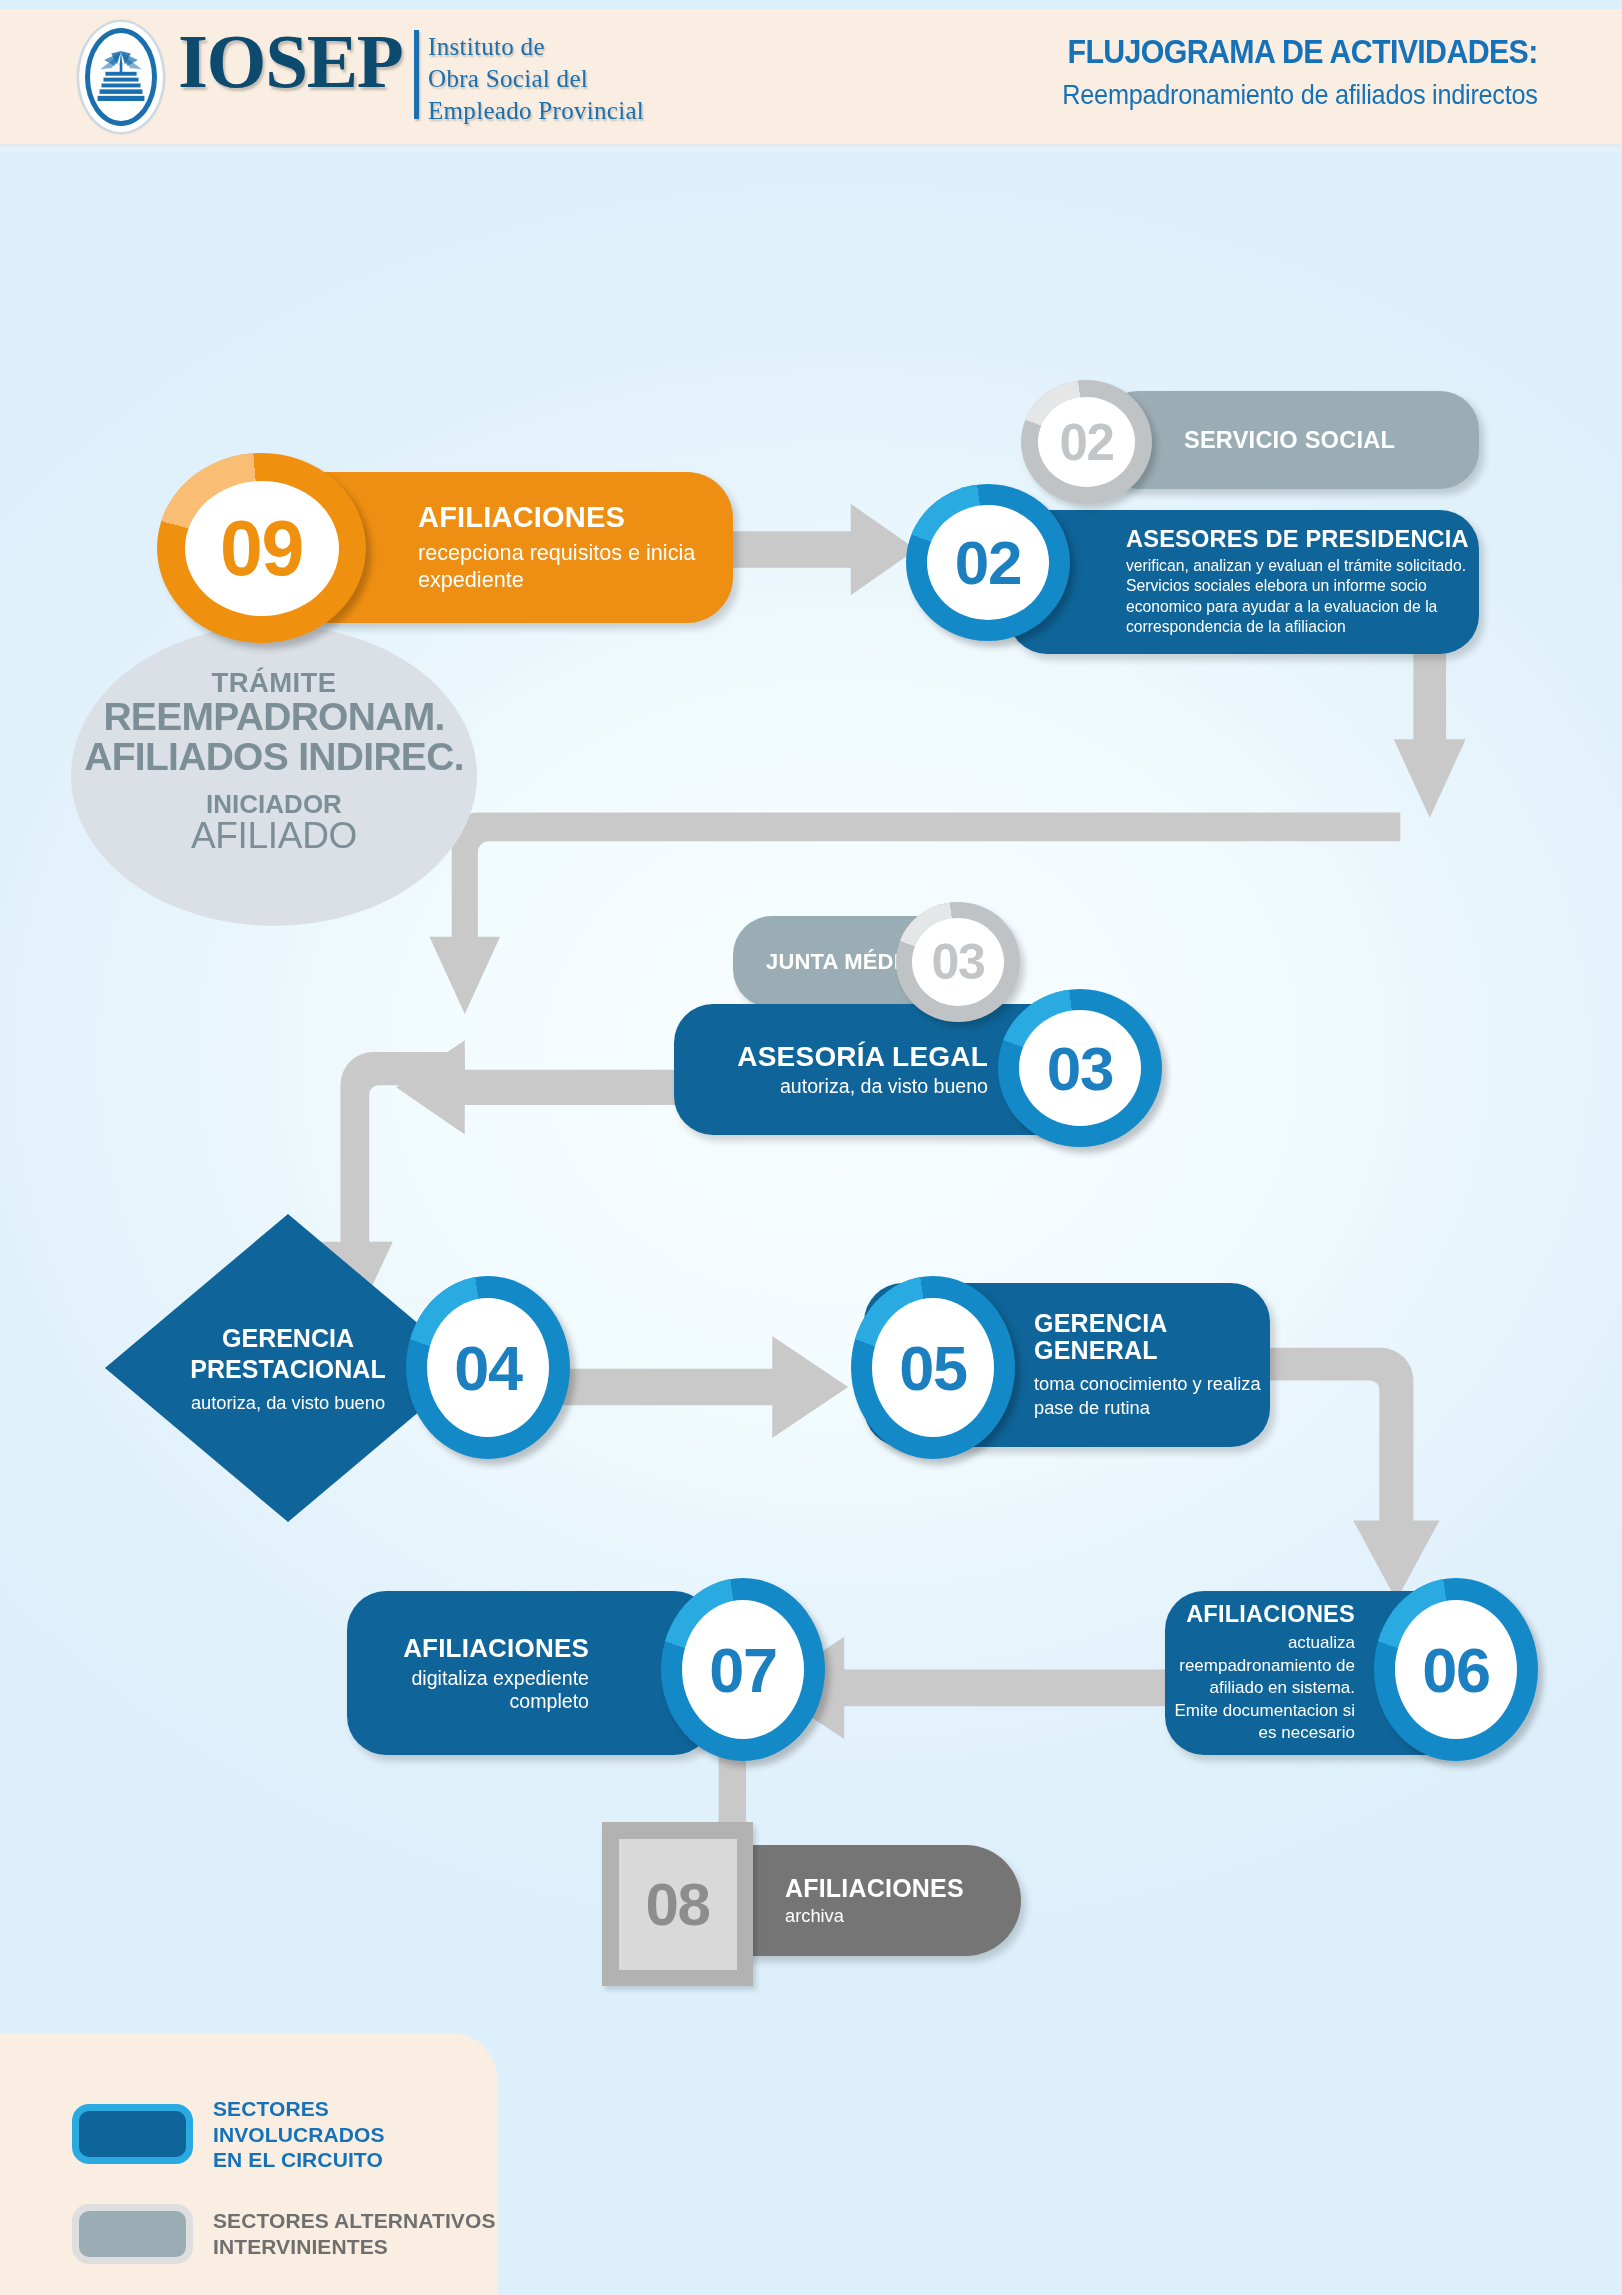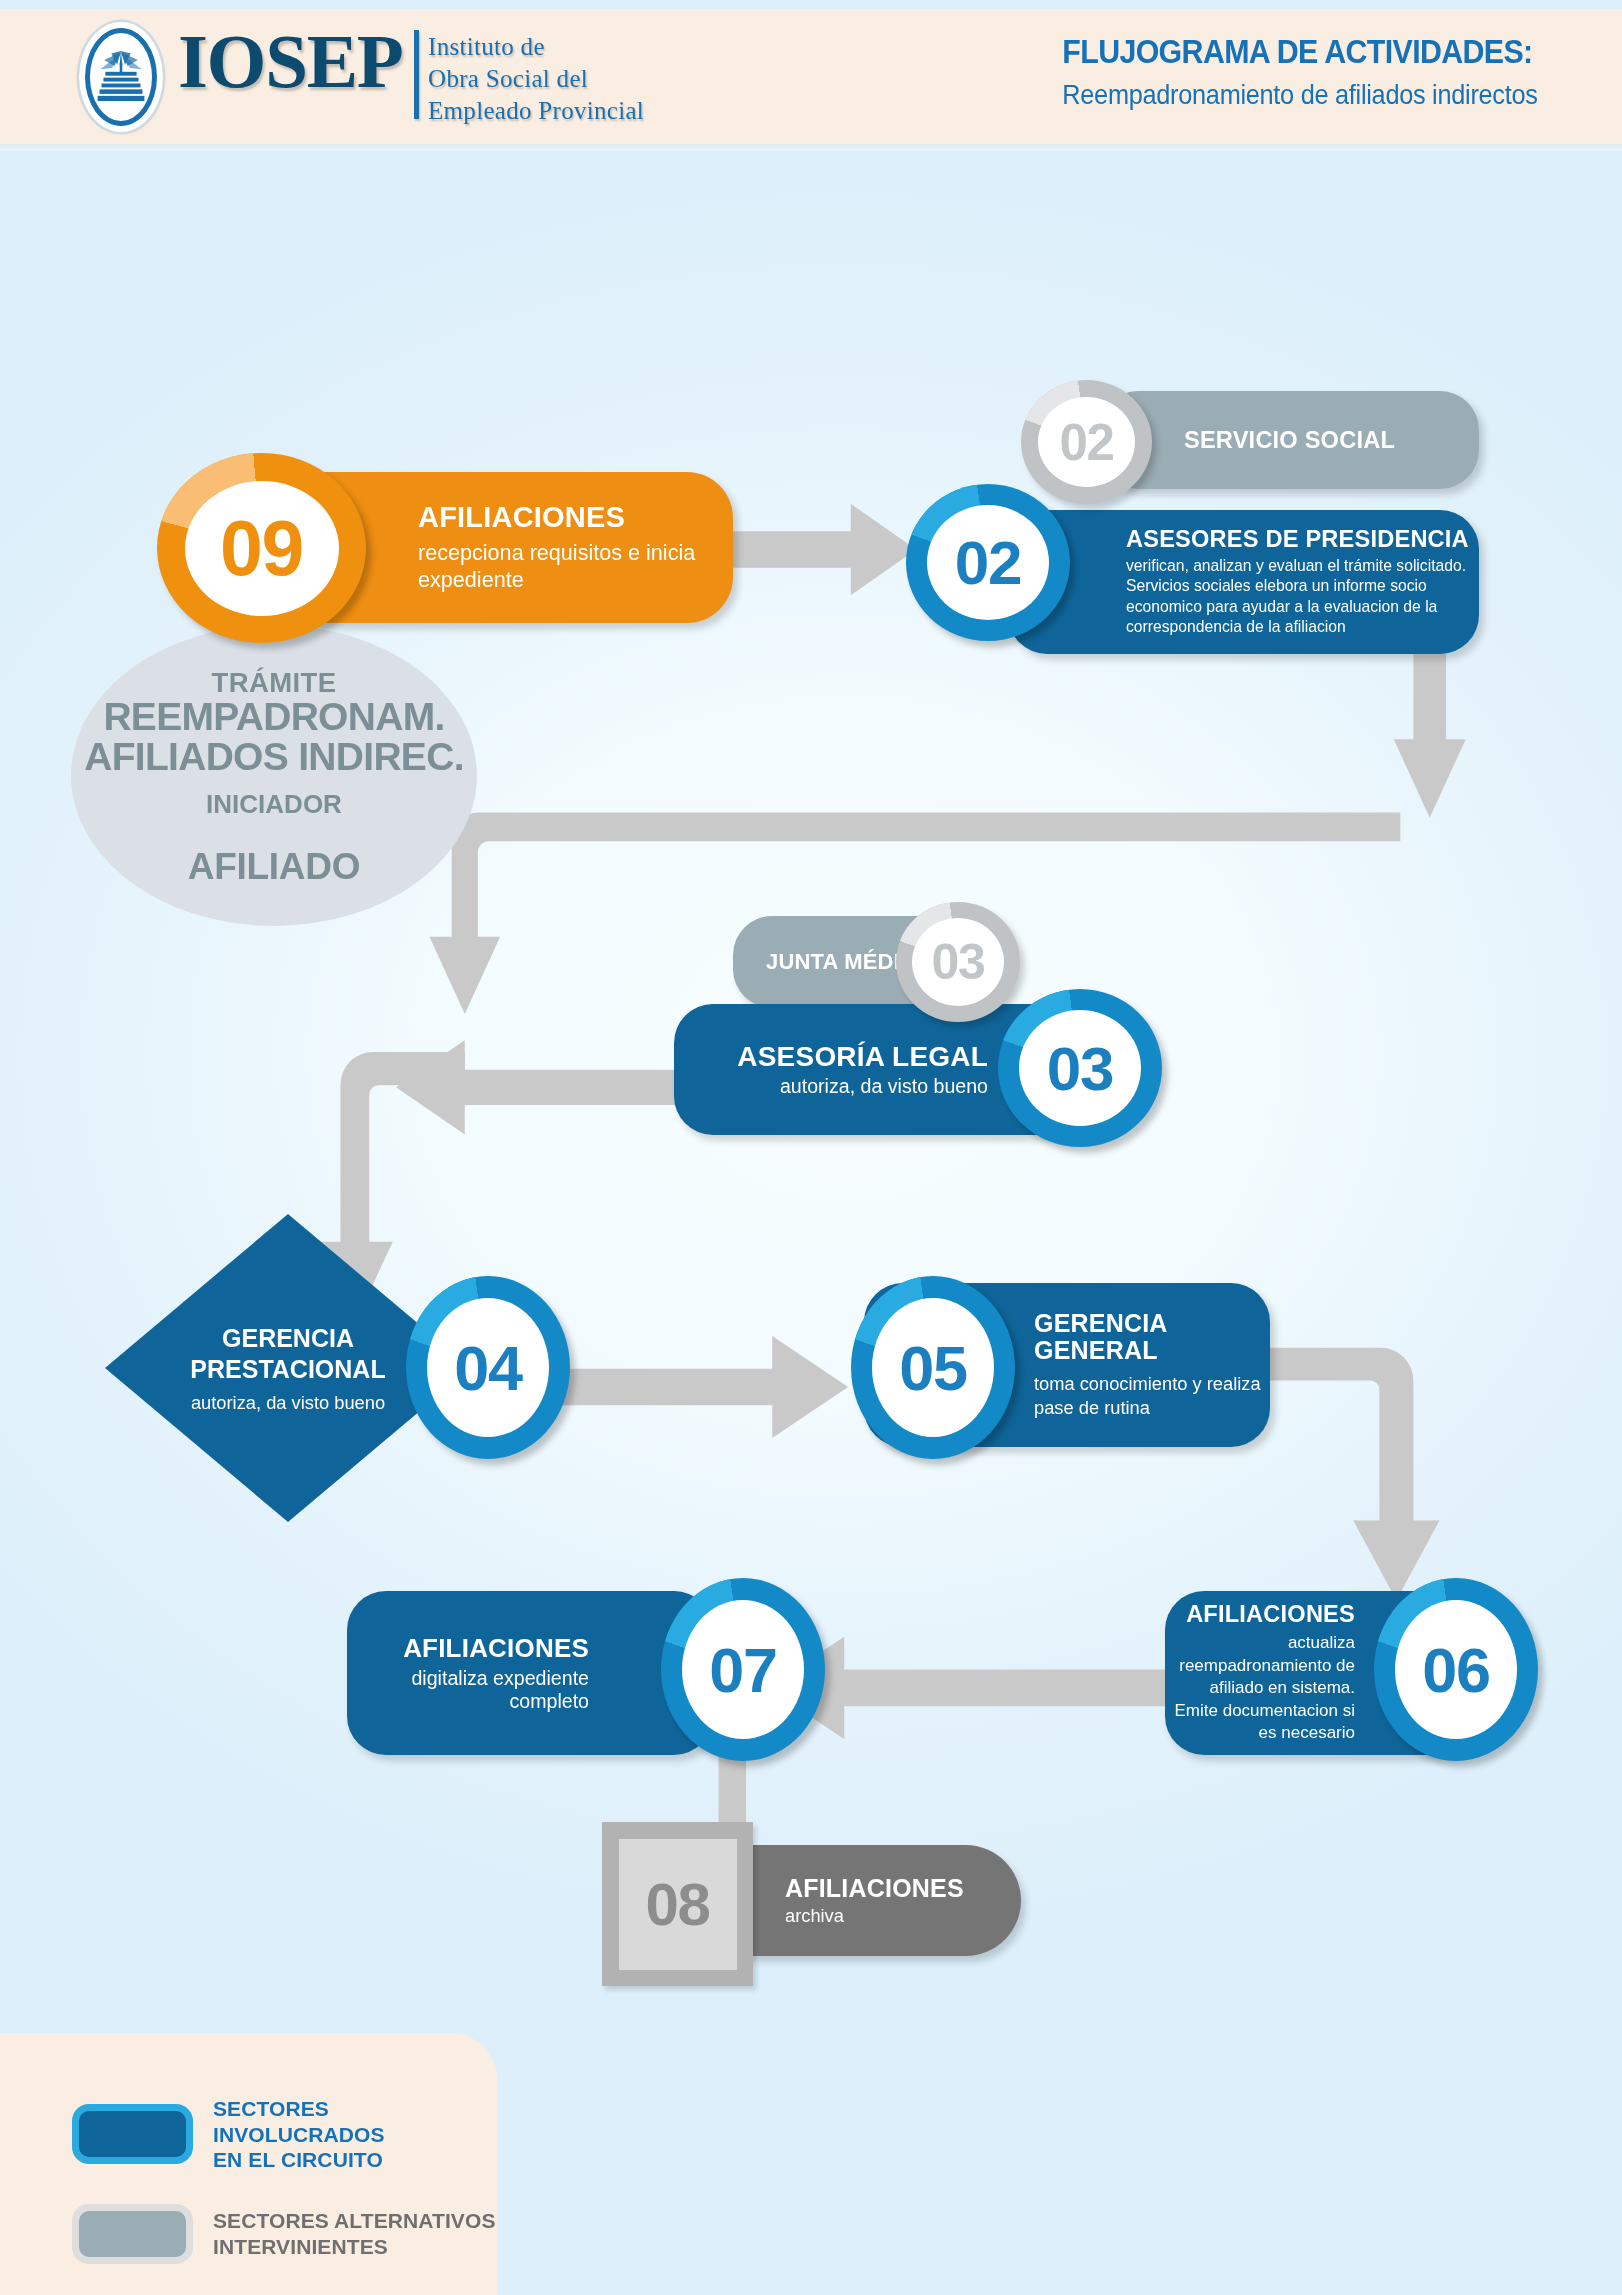--- a/index.html
+++ b/index.html
@@ -52,21 +52,21 @@
   }
   #divider-bar{ width:4.6px;background:#1a6fae;margin:3.9px 0 7.9px 2.6px;box-shadow:1.3px 2px 2px rgba(0,0,0,.2);}
   #logo-sub{
     font-family:"Liberation Serif", serif;
     color:#1a6fae;font-size:25px;line-height:1.28;letter-spacing:0.3px;
     padding-top:5.2px;
     text-shadow:1.3px 2px 2px rgba(0,0,0,.22);
   }
   #logo-sub div{ white-space:nowrap; }
   #title-block{
-    position:absolute;right:85px;top:23.6px;color:#1571b8;
+    position:absolute;right:85px;top:23.6px;text-align:right;color:#1571b8;
   }
   #title-main{
     font-size:33px;font-weight:bold;letter-spacing:-0.7px;
     font-stretch:condensed;
     transform:scaleX(.92);transform-origin:right center;
   }
   #title-sub{
     font-size:27.5px;margin-top:7.9px;letter-spacing:-0.3px;
     transform:scaleX(.92);transform-origin:right center;
   }
@@ -121,21 +121,21 @@
     background:#dae0e6; border-radius:50%/50%;
     z-index:8;
     display:flex;flex-direction:column;align-items:center;justify-content:flex-start;
     padding-top:44px;
     color:#7d8f96;text-align:center;line-height:1.02;
   }
   #origin-circle .l1{ font-size:27.5px;font-weight:bold;letter-spacing:0.4px;}
   #origin-circle .l2{ font-size:39px;font-weight:bold;letter-spacing:-0.7px;}
   #origin-circle .l3{ font-size:39px;font-weight:bold;letter-spacing:-0.7px;}
   #origin-circle .l4{ font-size:26px;font-weight:bold;margin-top:14.4px;}
-  #origin-circle .l5{ font-size:37px;font-weight:bold;letter-spacing:-0.3px;margin-top:31px;}
+  #origin-circle .l5{ font-size:37px;font-weight:normal;letter-spacing:-0.3px;}
 
   #n01-bar{ left:281px; top:472px; width:452px; height:151px; background:#ee8e12;
             padding:0 0 0 137px; }
   #n01-bar .ttl{ font-size:29px; }
   #n01-bar .desc{ font-size:21.6px;line-height:1.25;margin-top:5.2px; }
   #n01-circ{ left:157px; top:453px; width:209px; height:190px; }
   #n01-circ .inner{ width:154px;height:135px;font-size:77px; }
   #n01-circ.orange{ border-radius:50%; }
   #n01-circ.orange .inner{ border-radius:50%; }
 

